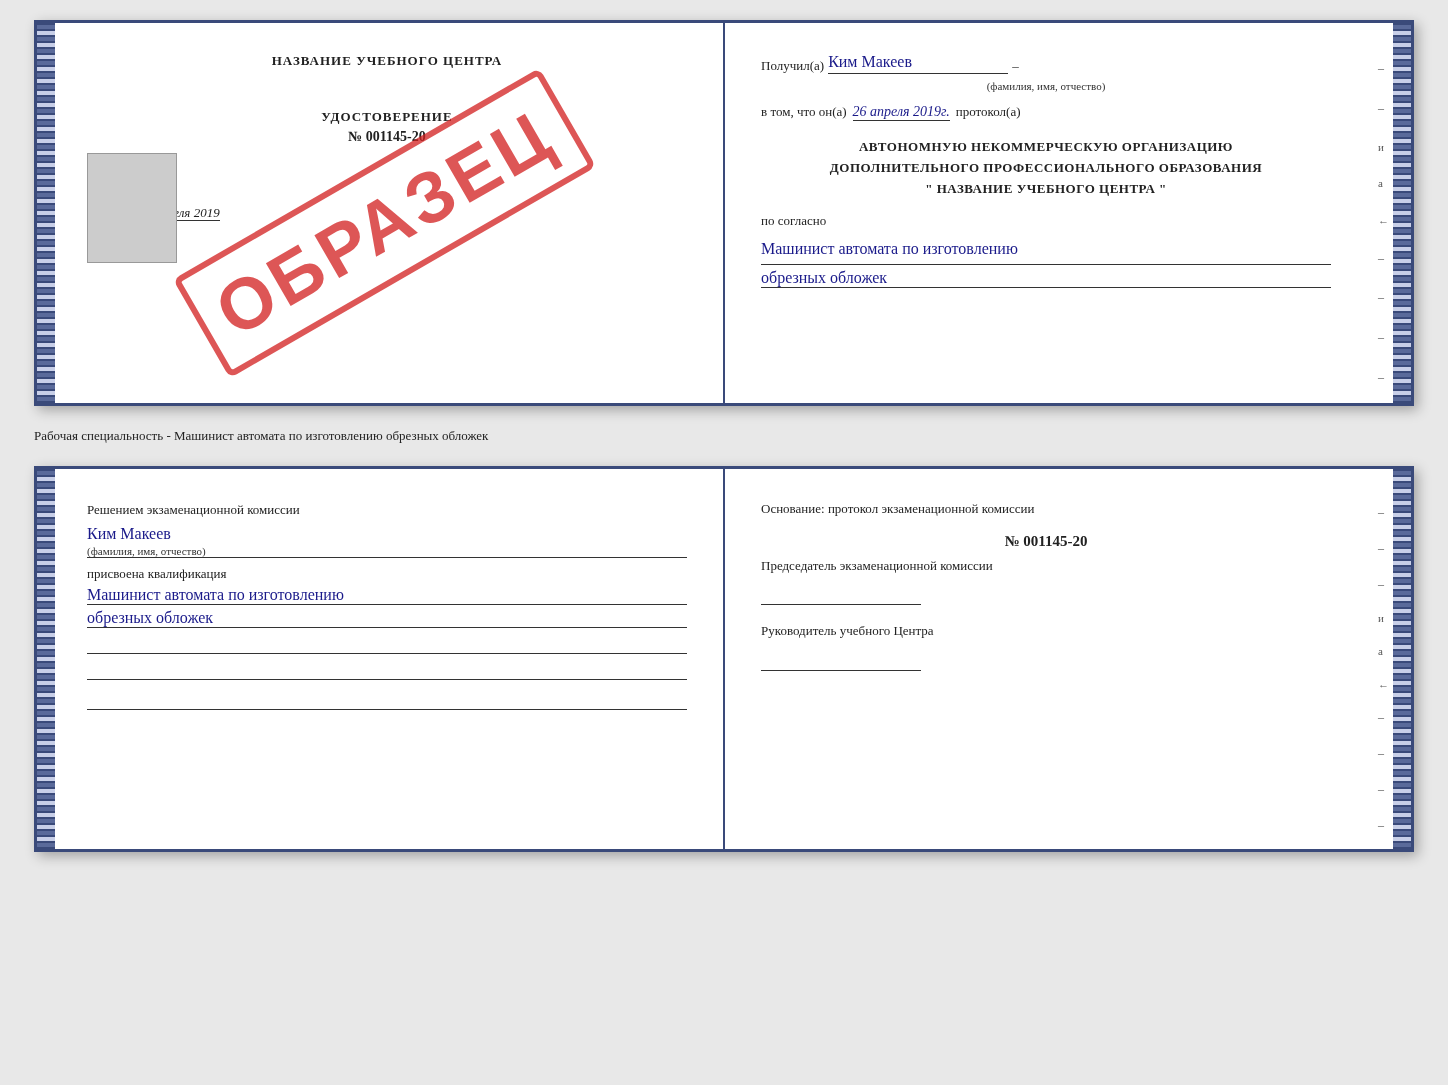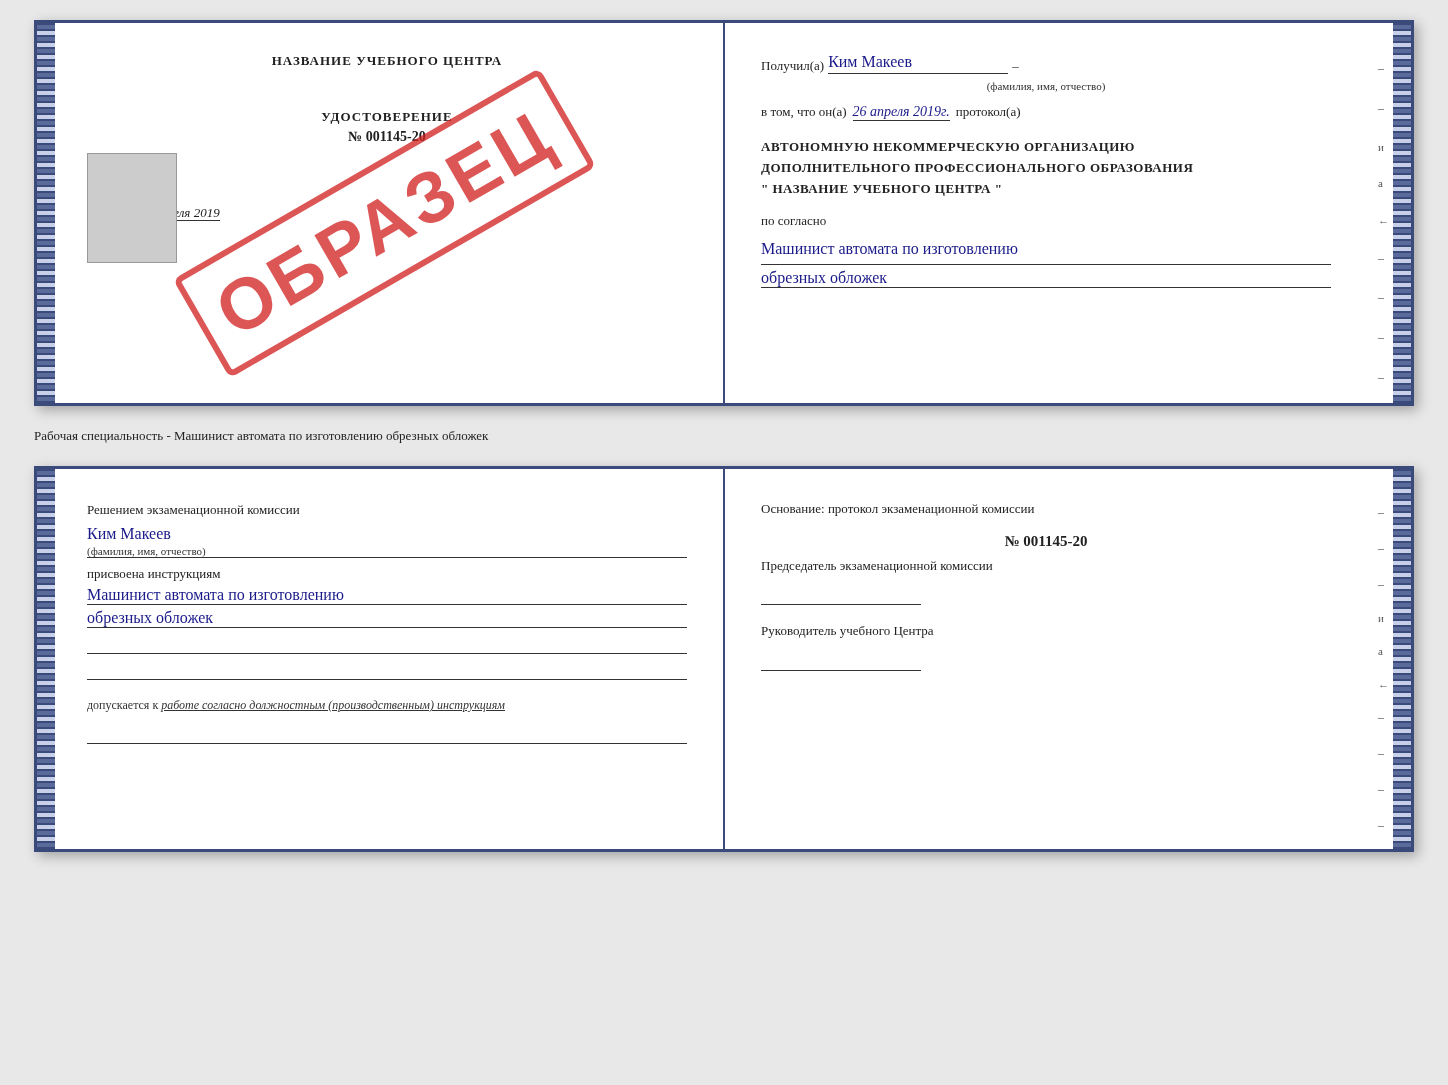--- a/index.html
+++ b/index.html
@@ -189,20 +189,21 @@
 
     .date-handwritten {
       font-family: 'Segoe Script', 'Brush Script MT', cursive;
       font-size: 14px;
       color: #1a1a8a;
       font-style: italic;
       border-bottom: 1px solid #333;
     }
 
     .org-block {
+      text-align: center;
       font-size: 13px;
       font-weight: bold;
       letter-spacing: 0.5px;
       line-height: 1.6;
       margin-bottom: 14px;
       color: #222;
     }
 
     .profession-label {
       font-size: 13px;
@@ -431,32 +432,28 @@
   <div class="spine-left"></div>
 
   <div class="doc-left">
     <div class="doc-left-content">
 
       <div class="bottom-left-text" style="margin-bottom:4px;">Решением экзаменационной комиссии</div>
 
       <span class="komissia-name">Ким Макеев</span>
       <span class="small-label">(фамилия, имя, отчество)</span>
 
-      <div class="qualification-label">присвоена инструкциям</div>
+      <div class="qualification-label">присвоена квалификация</div>
 
       <span class="qual-handwritten">Машинист автомата по изготовлению</span>
       <span class="qual-handwritten">обрезных обложек</span>
 
       <span class="blank-line"></span>
       <span class="blank-line"></span>
 
-      <div class="dopuskaetsya-text">
-        <span>допускается к</span>
-        <span class="dopuskaetsya-italic">работе согласно должностным (производственным) инструкциям</span>
-      </div>
       <span class="blank-line" style="margin-top:8px;"></span>
 
     </div>
   </div>
 
   <div class="doc-right">
     <div class="doc-right-content" style="padding-right: 30px;">
 
       <div class="osnovanie-label">Основание: протокол экзаменационной комиссии</div>
 

